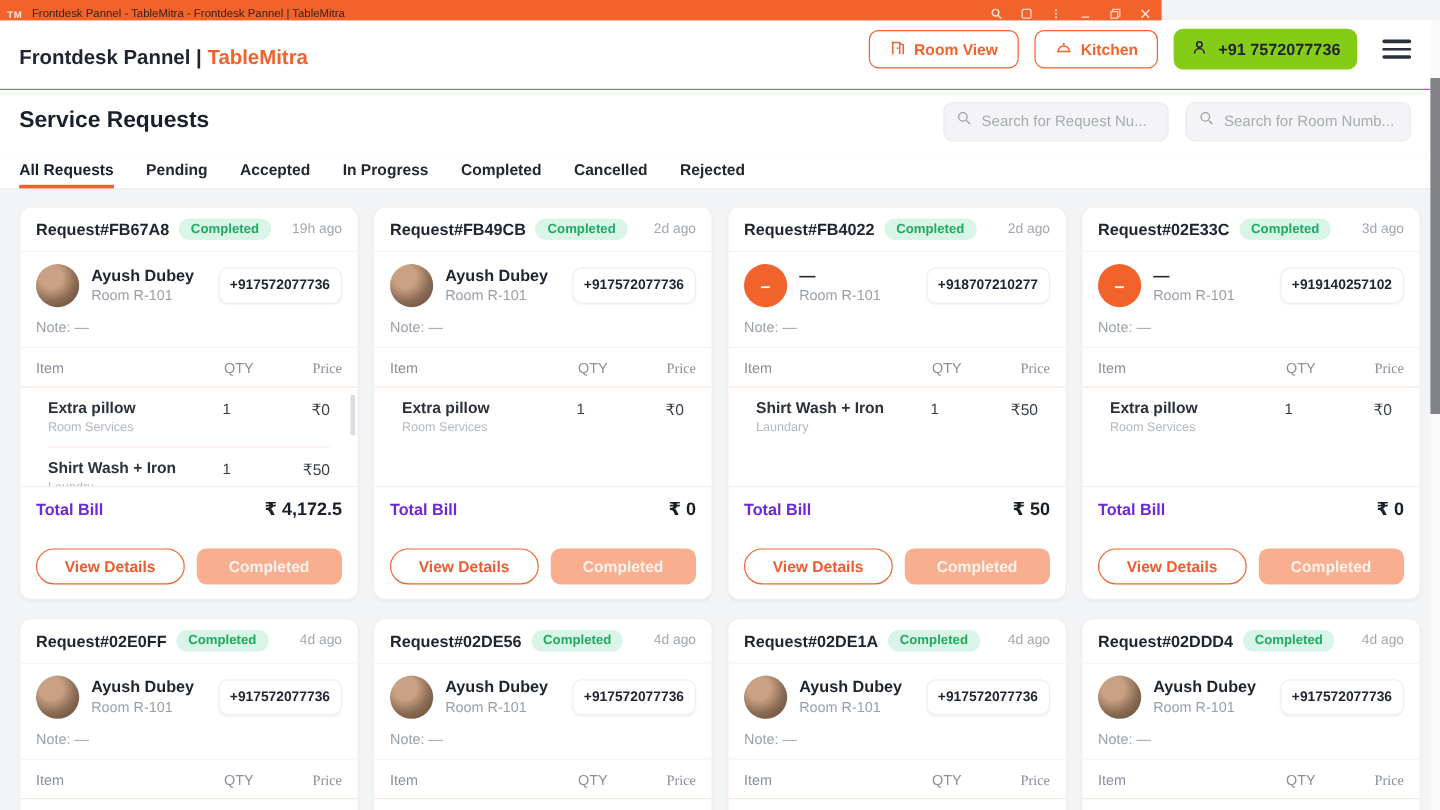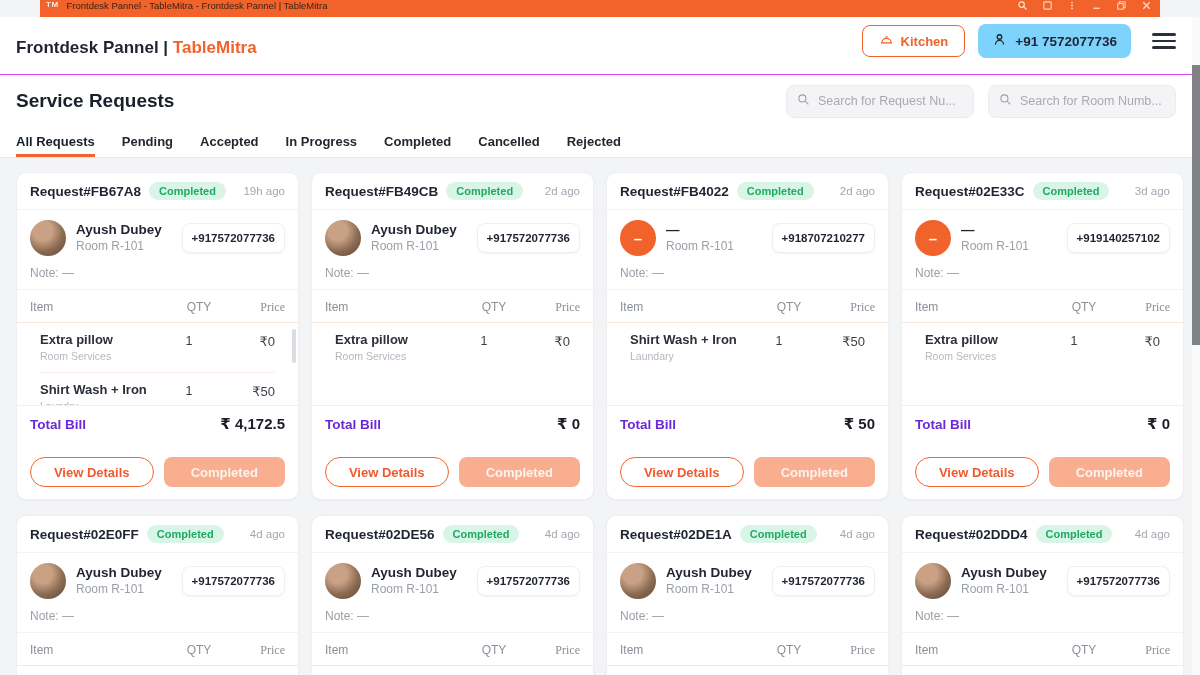--- a/index.html
+++ b/index.html
@@ -1,39 +1,39 @@
 <!DOCTYPE html>
 <html><head>
 <meta charset="utf-8">
 <style>
   * { margin:0; padding:0; box-sizing:border-box; }
   html,body { width:1200px; height:675px; overflow:hidden;
     font-family:"Liberation Sans","DejaVu Sans",sans-serif; background:#F3F4F6; }
 
   
-  .titlebar { position:absolute; top:0; left:0; width:1120px; height:17px;
-    background:#F2622B; display:flex; align-items:flex-start; padding:0 6px; z-index:50;margin-left:40px; }
+  .titlebar { position:absolute; top:0; left:0; width:968px; height:17px;
+    background:#F2622B; display:flex; align-items:flex-end; padding:0 6px; z-index:50; }
   .tb-logo { color:#FFE9DD; font-size:8px; font-weight:bold; margin-right:8px; letter-spacing:.5px; }
   .tb-title { color:#3B2313; font-size:9.5px; flex:1; white-space:nowrap; overflow:hidden; }
   .tb-controls { display:flex; align-items:center; gap:14px; margin-right:2px; }
   .tb-controls svg { display:block; }
 
   
   .app-header { position:absolute; top:17px; left:0; width:1200px; height:58px;
     background:#fff; border-bottom:1px solid #d946ef; display:flex; align-items:flex-end;
     padding:0 24px 16px 16px; z-index:40; }
   .brand { font-size:17px; font-weight:700; color:#1F2430; white-space:nowrap; }
   .brand .accent { color:#F2622B; }
   .hdr-right { margin-left:auto; display:flex; align-items:center; gap:13px; }
   .hbtn { display:flex; align-items:center; gap:7px; height:32px; padding:0 16px;
     border-radius:8px; font-size:13px; font-weight:600; cursor:pointer;
     background:#fff; border:1.3px solid #F2622B; color:#F2622B; }
   .hbtn.filled { background:#F2622B; color:#fff; border-color:#F2622B; }
   .phone-chip-hdr { display:flex; align-items:center; gap:8px; height:34px; padding:0 14px;
-    background:#7dd3fc; border:none; border-radius:8px; font-size:13.5px; font-weight:700;
+    background:#84cc16; border:none; border-radius:8px; font-size:13.5px; font-weight:700;
     color:#1F2430; cursor:pointer; }
   .hamburger { width:24px; display:flex; flex-direction:column; gap:4px; cursor:pointer; margin-left:8px; }
   .hamburger i { display:block; height:2.4px; background:#2A2F38; border-radius:2px; }
 
   
   .page-head { position:absolute; top:75px; left:0; width:1200px; height:52px;
     background:#fff; display:flex; align-items:center; padding:0 24px 0 16px; z-index:30; }
   .page-title { font-size:19px; font-weight:800; color:#17202B; }
   .searches { margin-left:auto; display:flex; gap:14px; }
   .search-box { display:flex; align-items:center; gap:8px; width:188px; height:33px;
@@ -144,20 +144,28 @@
   </div>
 </div>
 
 <div class="app-header">
   <div class="brand">
     <span>Frontdesk Pannel |</span>
     <span class="accent">TableMitra</span>
   </div>
   <div class="hdr-right">
     <button class="hbtn">
+      <span><svg width="14" height="14" viewBox="0 0 24 24">
+            <path d="M5 21V4h10v17" fill="none" stroke="currentColor" stroke-width="2.2" stroke-linejoin="round"></path>
+            <path d="M15 6l5 1.5V21" fill="none" stroke="currentColor" stroke-width="2.2" stroke-linejoin="round"></path>
+            <circle cx="12" cy="12.5" r="1.4" fill="currentColor"></circle>
+          </svg></span>
+      <span>Room View</span>
+    </button>
+    <button class="hbtn">
       <span><svg width="15" height="14" viewBox="0 0 24 24">
             <path d="M4 17a8 8 0 0 1 16 0" fill="none" stroke="currentColor" stroke-width="2.2"></path>
             <line x1="2.5" y1="17" x2="21.5" y2="17" stroke="currentColor" stroke-width="2.2"></line>
             <circle cx="12" cy="6.6" r="1.6" fill="currentColor"></circle>
           </svg></span>
       <span>Kitchen</span>
     </button>
     <button class="phone-chip-hdr">
       <span><svg width="15" height="15" viewBox="0 0 24 24">
             <circle cx="12" cy="8" r="3.6" fill="none" stroke="#1F2430" stroke-width="2.1"></circle>

